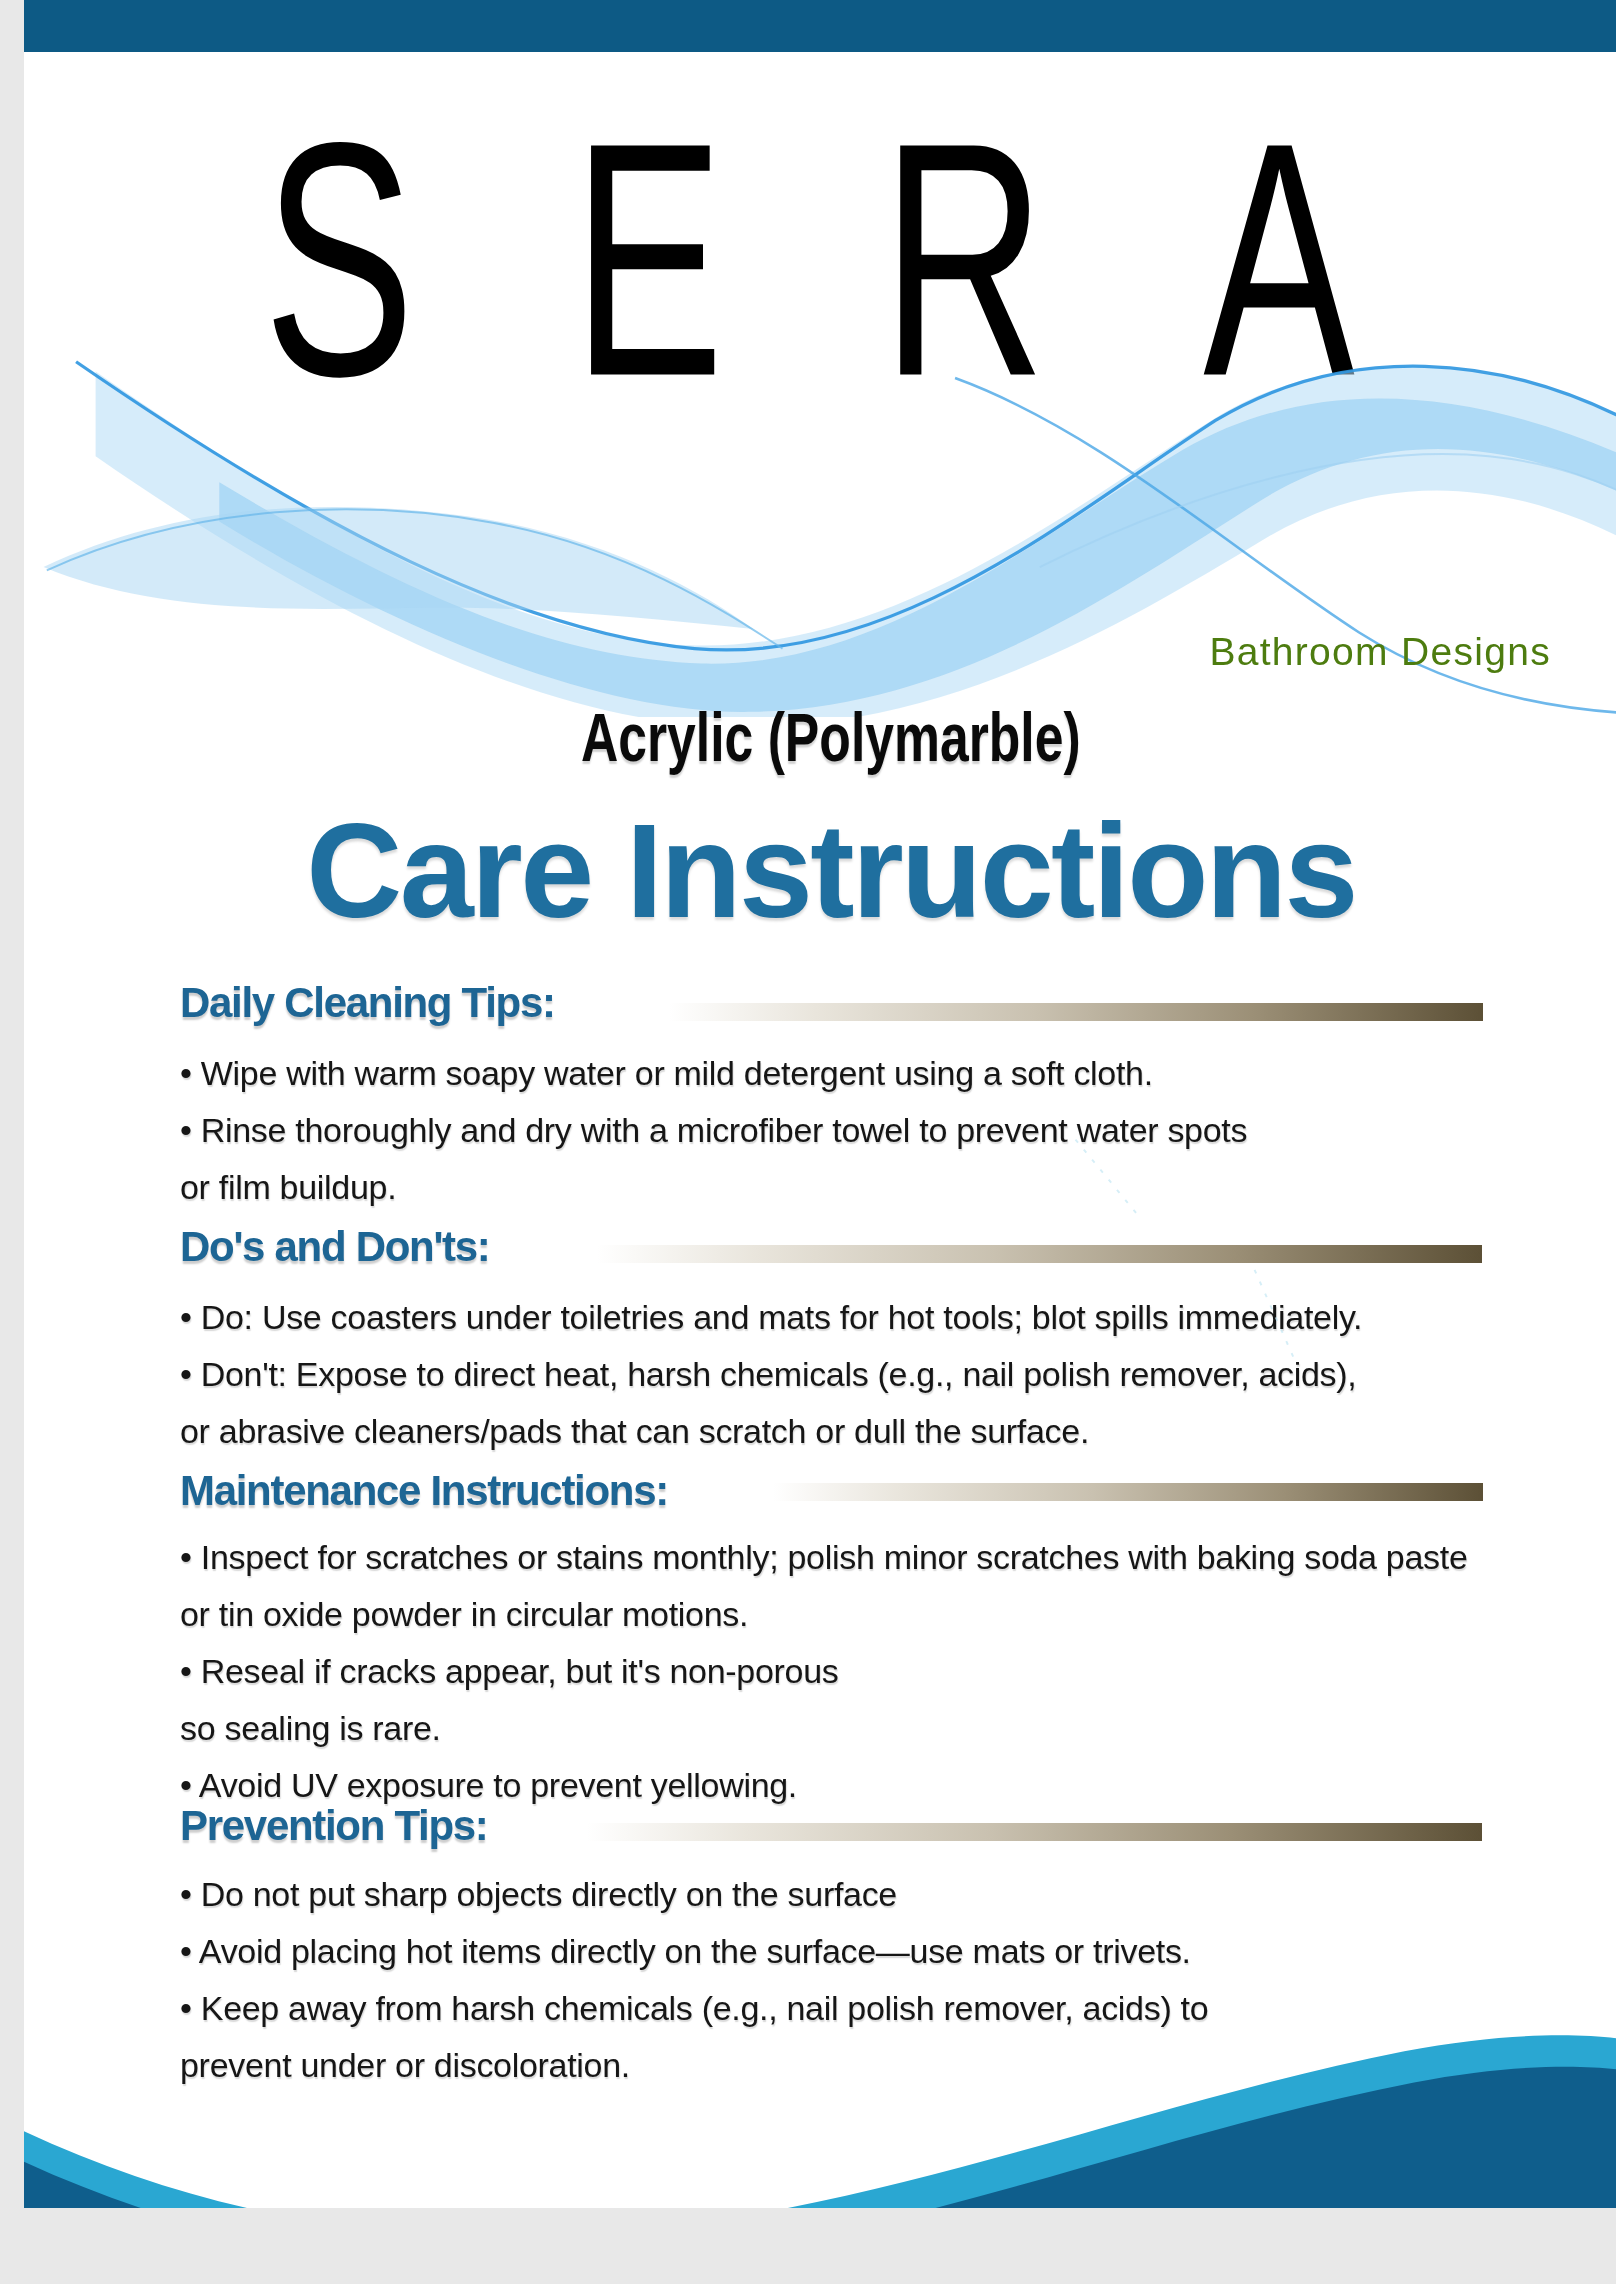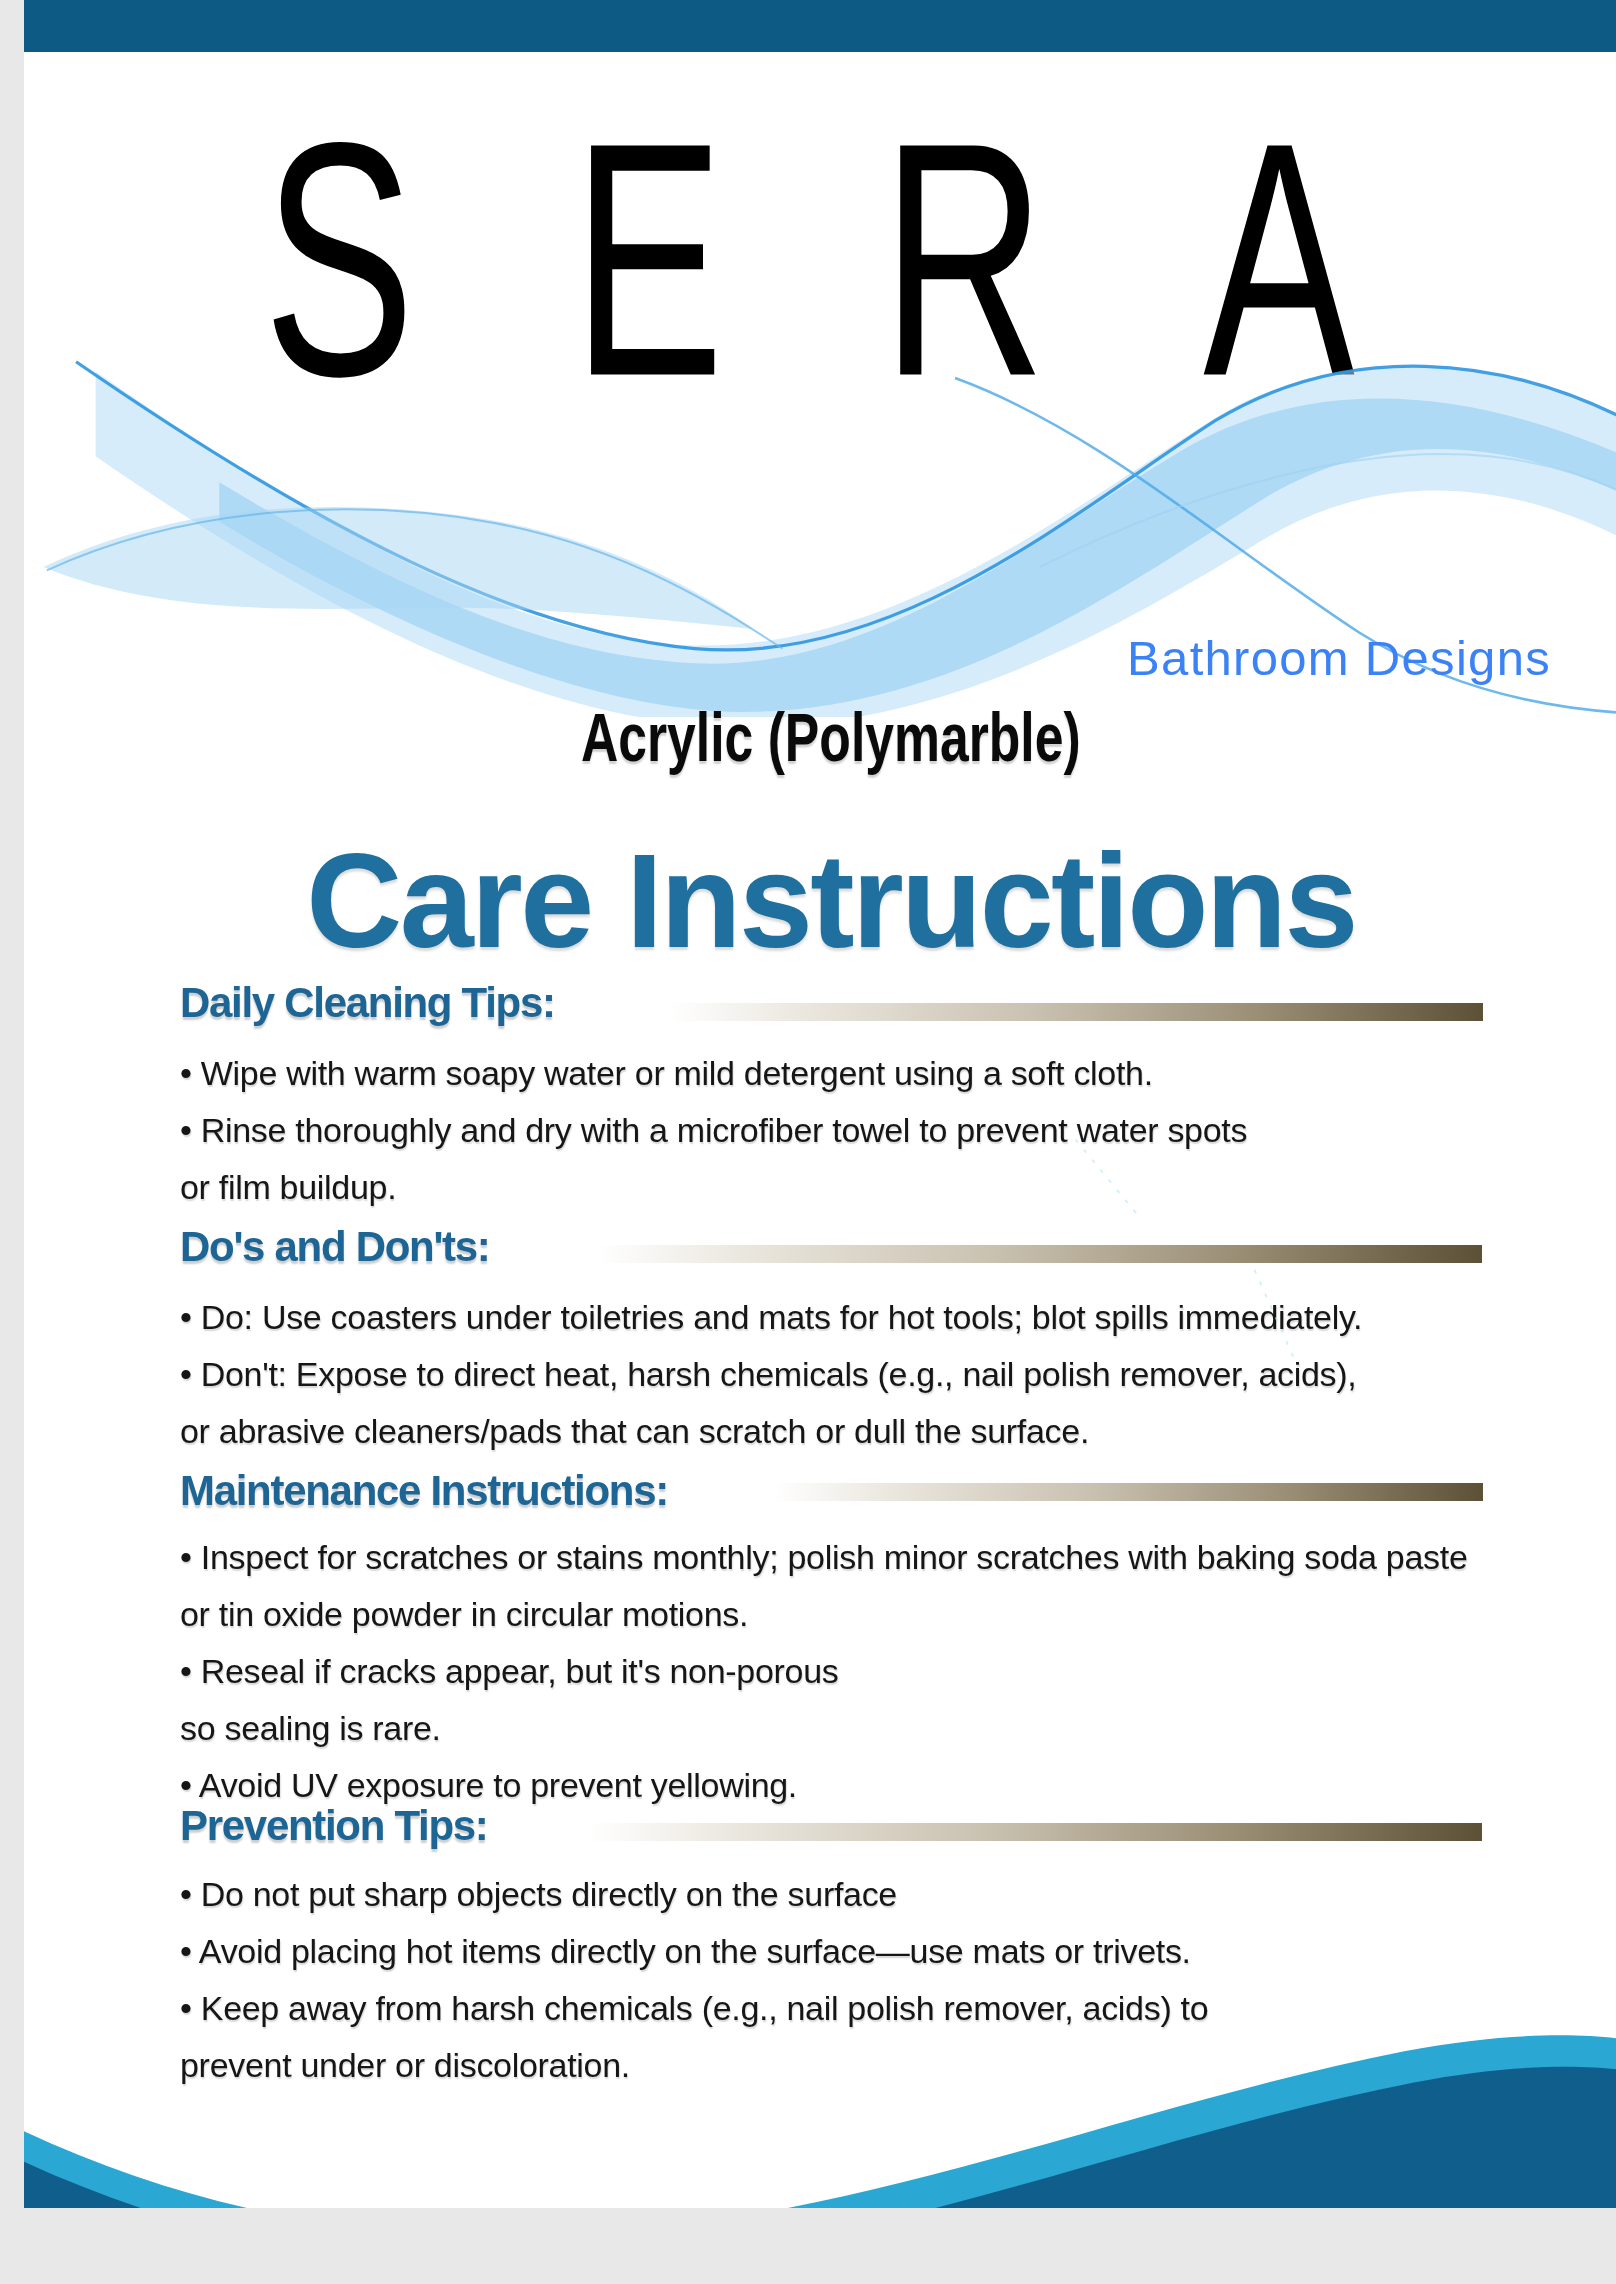--- a/index.html
+++ b/index.html
@@ -29,39 +29,39 @@
     transform:scale(1.42,2.08);
     transform-origin:center center;
     white-space:nowrap;
     line-height:1;
   }
   .header-wave{
     position:absolute;left:0;top:352px;width:1616px;height:365px;
   }
   .tagline{
     position:absolute;right:89px;top:630px;
-    font-size:49px;letter-spacing:1.3px;
-    color:#3b82f6;
+    font-size:39px;letter-spacing:1.3px;
+    color:#4d7c0f;
     white-space:nowrap;
   }
   .subtitle{
     position:absolute;left:156px;width:1302px;top:703px;
     text-align:center;
     font-size:68px;font-weight:bold;color:#0a0a0a;
     line-height:1;
     text-shadow:0 2.6px 2px rgba(0,0,0,0.18);
   }
   .subtitle .squeeze{
     display:inline-block;
     transform:scaleX(0.76);
     transform-origin:center;
     white-space:nowrap;
   }
   .main-title{
-    position:absolute;left:156px;width:1302px;top:835px;
+    position:absolute;left:156px;width:1302px;top:805px;
     text-align:center;
     font-size:133px;font-weight:bold;
     letter-spacing:-2.6px;
     color:#1f6f9f;
     line-height:1;
     white-space:nowrap;
     text-shadow:0 3.3px 2.6px rgba(0,0,0,0.15);
   }
   .divider{
     position:absolute;height:18px;

